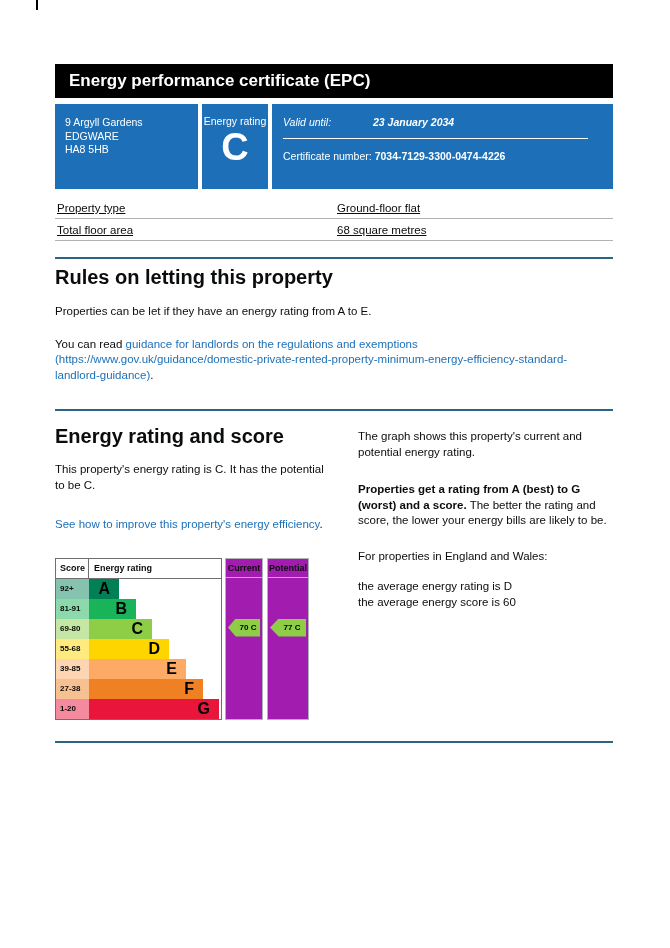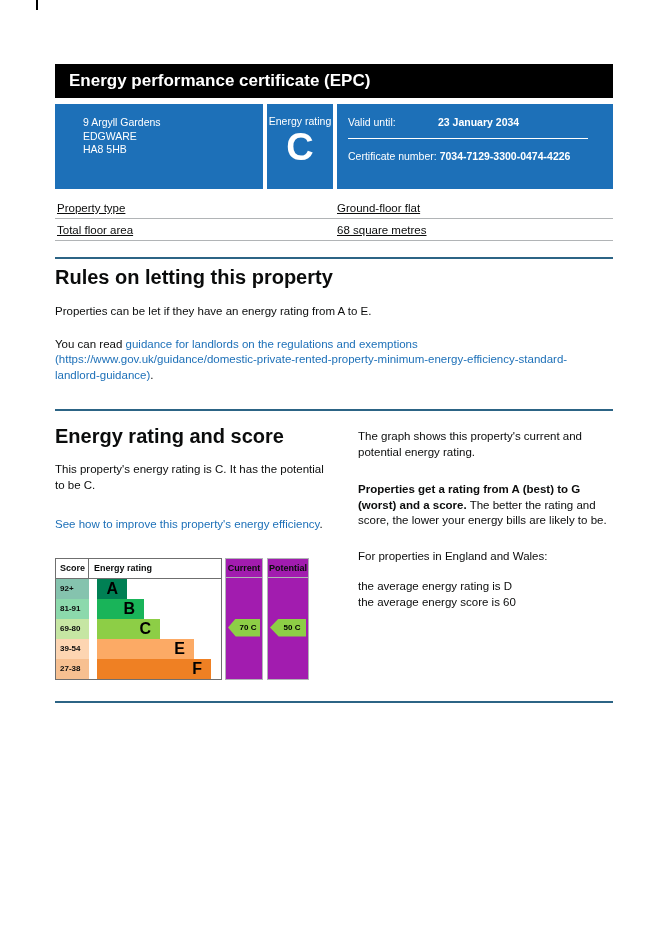--- a/index.html
+++ b/index.html
@@ -12,27 +12,27 @@
   .corner-mark { position:absolute; left:36px; top:0; width:2px; height:10px; background:#000; }
   .content { position:absolute; left:55px; top:64px; width:558px; }
 
   
   .cert-header { background:#000; color:#fff; height:34px; line-height:34px;
     font-size:17px; font-weight:bold; padding-left:14px; }
 
   
   .banner { margin-top:6px; display:flex; height:85px; }
   .panel { background:#1d70b8; color:#fff; }
-  .panel-address { width:208px; padding:12px 28px; margin-right:4px; }
+  .panel-address { width:143px; padding:12px 10px; margin-right:4px; }
   .panel-address .addr-line { font-size:10.5px; line-height:13.5px; }
   .panel-rating { width:66px; margin-right:4px; text-align:center; padding-top:11px; }
   .panel-rating .rating-label { font-size:10.5px; }
   .panel-rating .rating-value { font-size:38px; font-weight:bold; line-height:40px; }
   .panel-validity { flex:1; padding:12px 11px; font-size:10.5px; }
-  .validity-row { display:flex; }
+  .validity-row { display:flex;font-style:italic; }
   .validity-row .lbl { display:inline-block; width:90px; }
   .validity-row .val { font-weight:bold; }
   .panel-divider { border:none; border-top:1px solid #fff; margin:10px 14px 11px 0; }
   .cert-number-row { white-space:nowrap; }
   .cert-number-row .val { font-weight:bold; }
 
   
   .facts-table { margin-top:8px; }
   .facts-row { display:flex; border-bottom:1px solid #b1b4b6; padding:5px 2px 4px 2px; font-size:11.5px;text-decoration:underline; }
   .facts-row .f-label { width:280px; }
@@ -62,21 +62,21 @@
   .col-right .p3 { margin-top:20px; }
   .col-right .p4 { margin-top:15px; }
   .bold { font-weight:bold; }
 
   
   .epc-chart { margin-top:25px; display:flex; font-size:8px; }
   .epc-table { width:167px; border:1px solid #6f6f6f; background:#fff; }
   .epc-table .hdr { display:flex; height:20px; border-bottom:1px solid #6f6f6f; font-weight:bold; font-size:9px; }
   .epc-table .hdr .h-score { width:33px; line-height:18px; padding-left:4px; border-right:1px solid #6f6f6f; }
   .epc-table .hdr .h-rating { flex:1; line-height:18px; padding-left:5px; }
-  .band-row { display:flex; height:20px;gap:8px; }
+  .band-row { display:flex; height:20px; }
   .score-cell { width:33px; font-weight:bold; font-size:8px; line-height:20px; padding-left:4px; }
   .bar-area { flex:1; position:relative; background:#fff; }
   .band-bar { height:20px; font-weight:bold; font-size:16px; line-height:20px; color:#000;
     text-align:right; padding-right:9px; }
   .arrow-col { width:38px; border:1px solid #b1b4b6; margin-left:3px; position:relative; background:#a21caf; }
   .arrow-col.potential { width:42px; margin-left:4px; }
   .arrow-col .a-hdr { height:19px; border-bottom:1px solid #b1b4b6; font-weight:bold; font-size:9px;
     line-height:18px; text-align:center; }
   .rating-arrow { position:absolute; left:2px; right:2px; height:18px; line-height:18px;
     font-weight:bold; font-size:8px; color:#000; text-align:center; padding-left:8px;
@@ -161,40 +161,52 @@
                     <div class="band-bar" style="background: rgb(25, 180, 89); width: 47px;">B</div>
                   </div>
                 </div>
                 <div class="band-row">
                   <div class="score-cell" style="background: rgb(198, 230, 163);">69-80</div>
                   <div class="bar-area">
                     <div class="band-bar" style="background: rgb(141, 206, 70); width: 63px;">C</div>
                   </div>
                 </div>
                 <div class="band-row">
-                  <div class="score-cell" style="background: rgb(253, 213, 178);">39-54</div>
+                  <div class="score-cell" style="background: rgb(255, 234, 128);">55-68</div>
+                  <div class="bar-area">
+                    <div class="band-bar" style="background: rgb(255, 213, 0); width: 80px;">D</div>
+                  </div>
+                </div>
+                <div class="band-row">
+                  <div class="score-cell" style="background: rgb(253, 213, 178);">39-85</div>
                   <div class="bar-area">
                     <div class="band-bar" style="background: rgb(252, 170, 101); width: 97px;">E</div>
                   </div>
                 </div>
                 <div class="band-row">
                   <div class="score-cell" style="background: rgb(247, 192, 145);">27-38</div>
                   <div class="bar-area">
                     <div class="band-bar" style="background: rgb(239, 128, 35); width: 114px;">F</div>
+                  </div>
+                </div>
+                <div class="band-row">
+                  <div class="score-cell" style="background: rgb(244, 138, 157);">1-20</div>
+                  <div class="bar-area">
+                    <div class="band-bar" style="background: rgb(233, 21, 59); width: 130px;">G</div>
                   </div>
                 </div>
               </div>
           </div>
           <div class="arrow-col current">
             <div class="a-hdr">Current</div>
             <div class="rating-arrow" style="background: rgb(141, 206, 70); top: 60px;">70 C</div>
           </div>
           <div class="arrow-col potential">
             <div class="a-hdr">Potential</div>
-            <div class="rating-arrow" style="background: rgb(141, 206, 70); top: 60px;">50 C</div>
+            <div class="rating-arrow" style="background: rgb(141, 206, 70); top: 60px;">77 C</div>
           </div>
         </div>
       </div>
     </div>
 
     <div class="col-right">
       <p class="p1">The graph shows this property's current and potential energy rating.</p>
       <p class="p2"><span class="bold">Properties get a rating from A (best) to G (worst) and a score.</span><span> The better the rating and score, the lower your energy bills are likely to be.</span></p>
       <p class="p3">For properties in England and Wales:</p>
       <p class="p4"><span>the average energy rating is D</span><br><span>the average energy score is 60</span></p>

